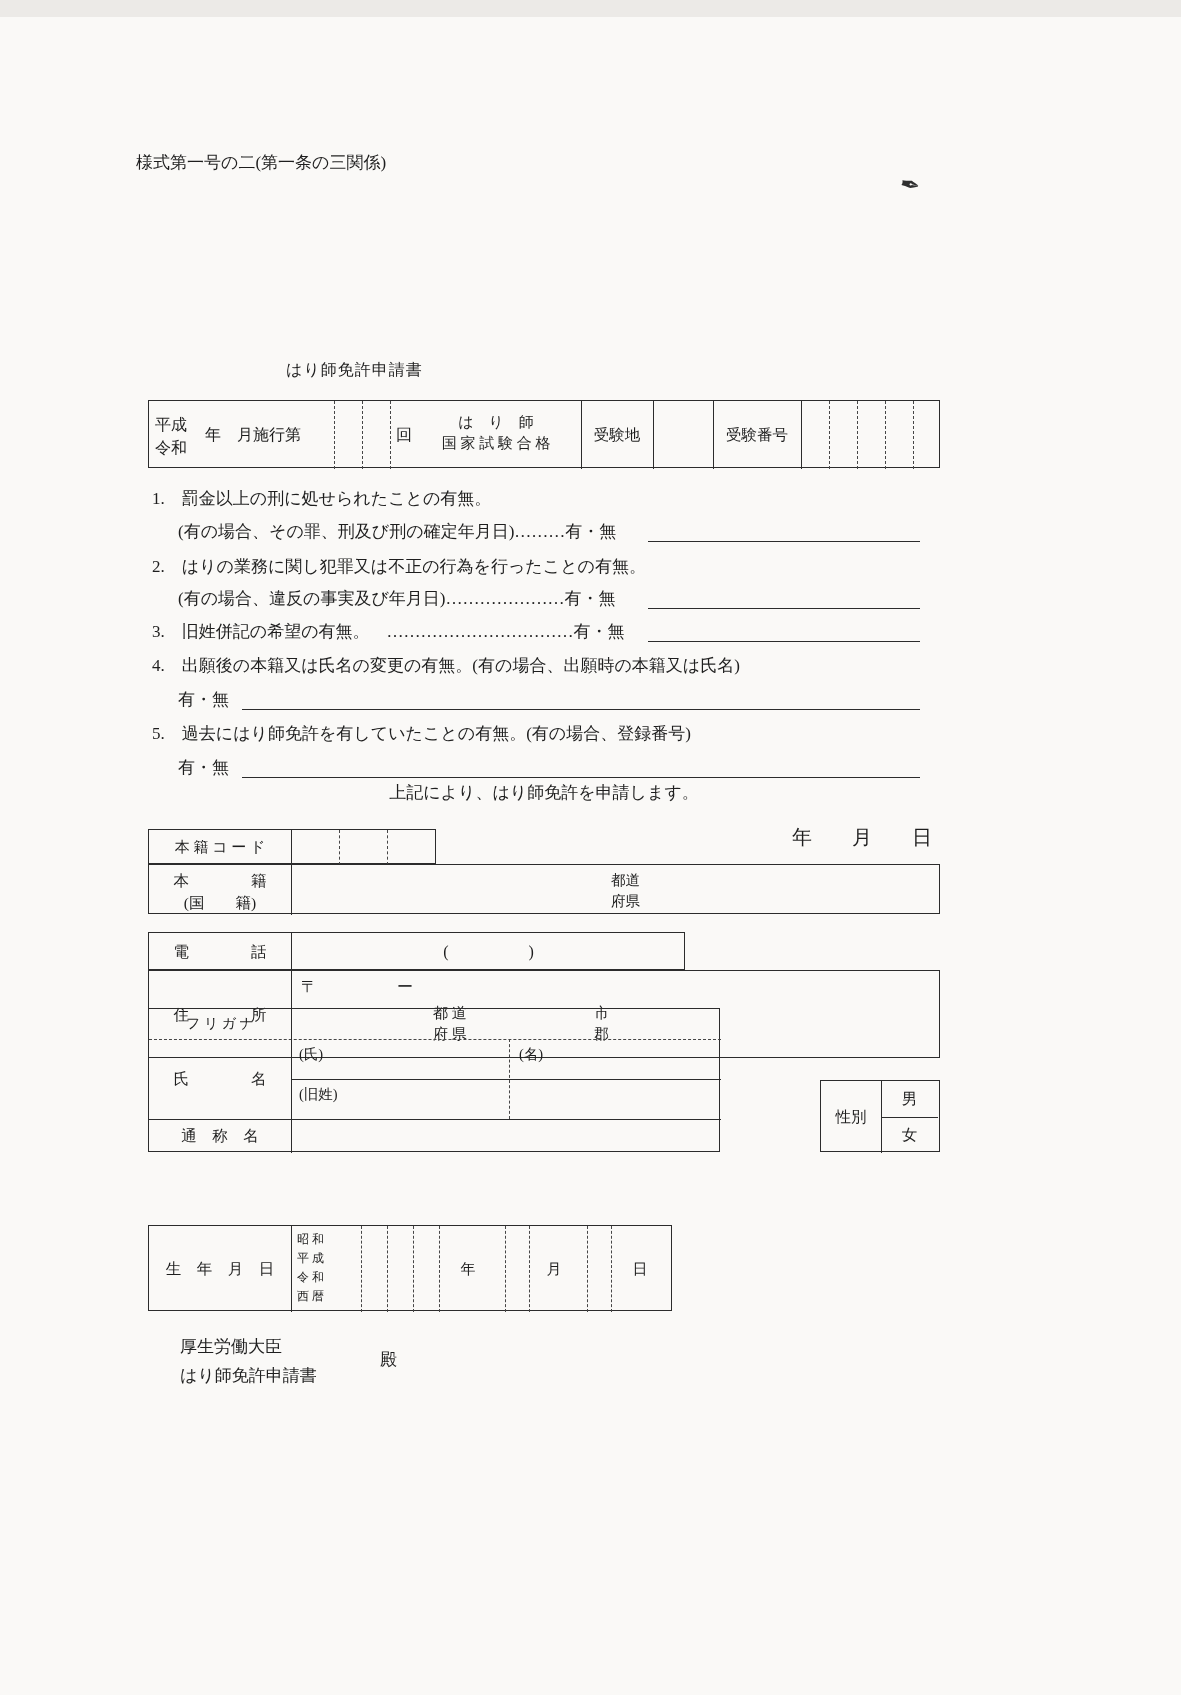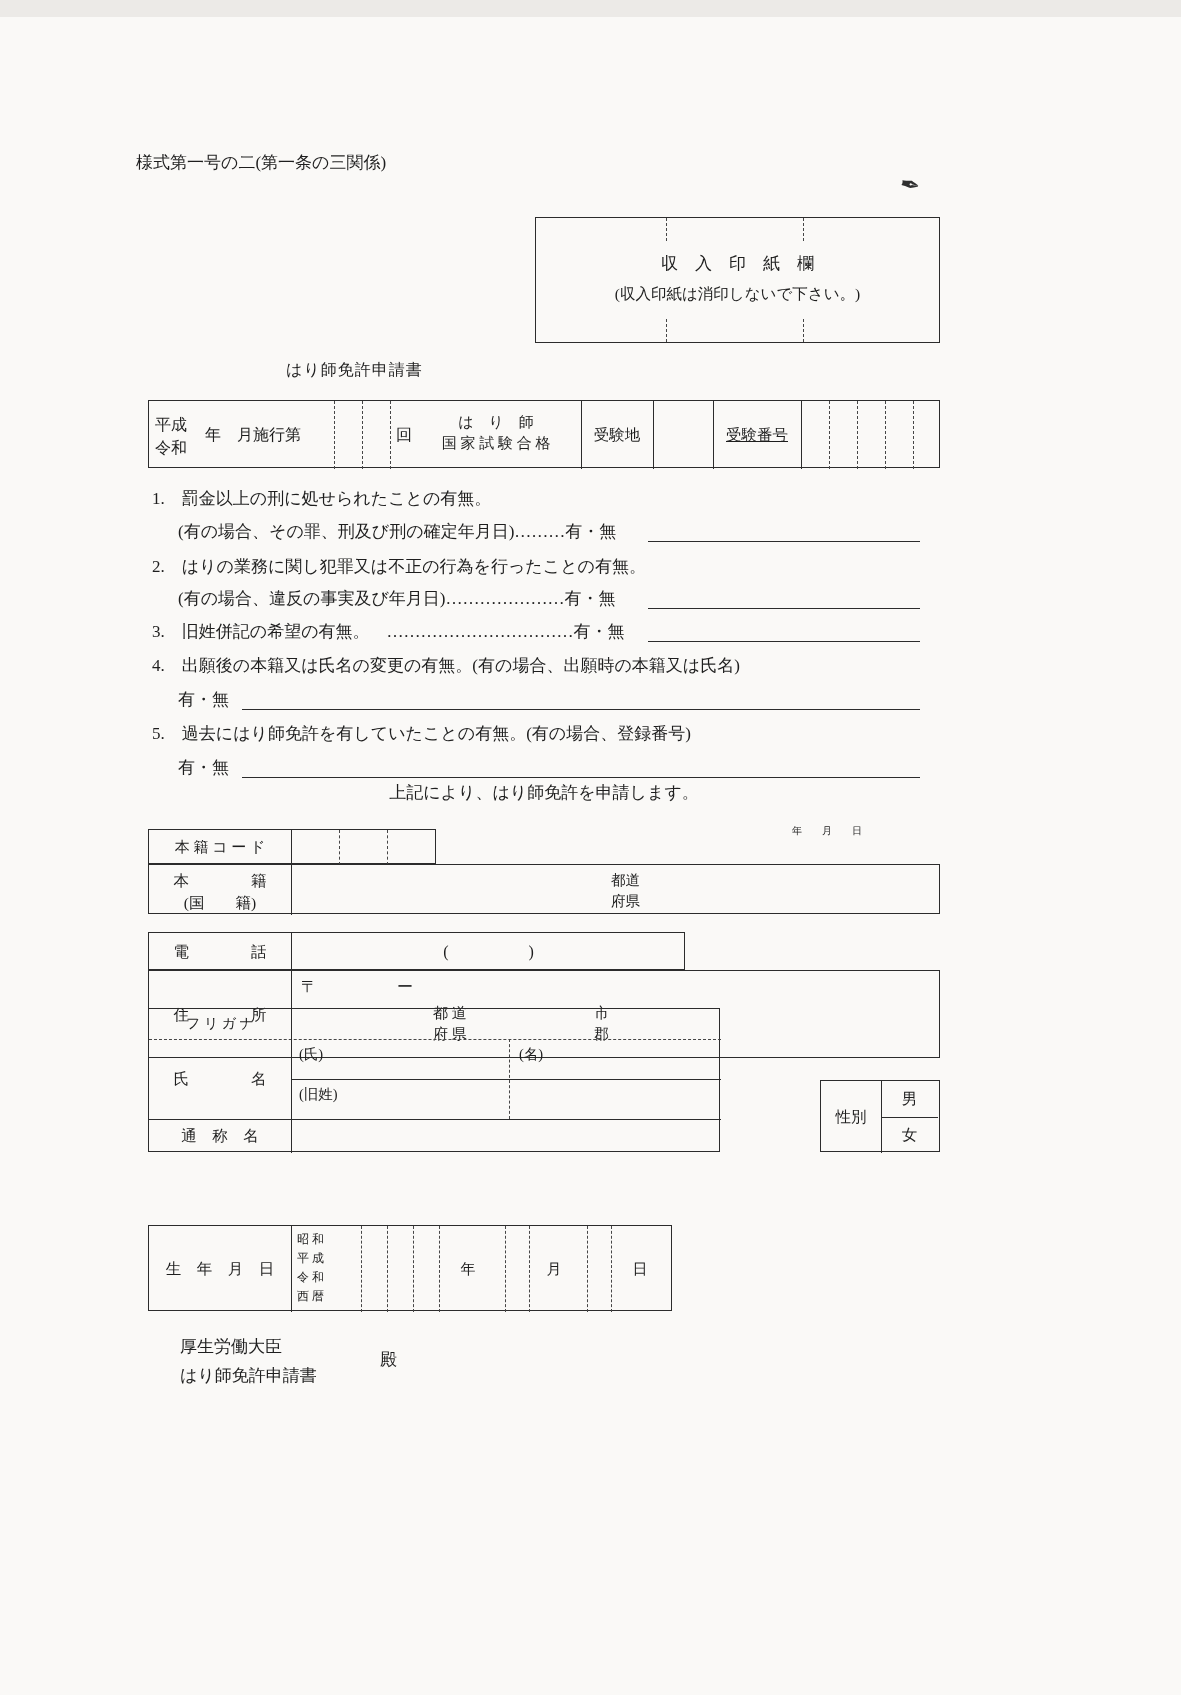--- a/index.html
+++ b/index.html
@@ -19,28 +19,20 @@
 </style>
 </head>
 <body>
 
 <div class="page">
 
   <div class="t" style="left:136px; top:134px; font-size:17px;">様式第一号の二(第一条の三関係)</div>
   <div class="t" style="left:900px; top:154px; font-size:24px; color:#2f2f2f; transform:rotate(12deg);">✒</div>
 
 
-  <div class="box" style="left:535px; top:200px; width:405px; height:126px;">
-    <div class="dvl" style="left:130px; top:0; height:23px;"></div>
-    <div class="dvl" style="left:267px; top:0; height:23px;"></div>
-    <div class="dvl" style="left:130px; bottom:0; height:23px;"></div>
-    <div class="dvl" style="left:267px; bottom:0; height:23px;"></div>
-    <div class="t" style="left:0; top:34px; width:100%; text-align:center; font-size:17px;">収　入　印　紙　欄</div>
-    <div class="t" style="left:0; top:66px; width:100%; text-align:center; font-size:15.5px;">(収入印紙は消印しないで下さい。)</div>
-  </div>
 
   <div class="t" style="left:286px; top:343px; font-size:16px; letter-spacing:1px;">はり師免許申請書</div>
 
   <div class="box" style="left:148px; top:383px; width:792px; height:68px;">
     <div class="t stack" style="left:6px; top:13px; font-size:16px;">
       <span>平成</span>
       <span>令和</span>
     </div>
     <div class="cell" style="left:56px; top:0; height:68px; font-size:16px;">年　月施行第</div>
     <div class="dvl" style="left:185px; top:0; height:68px;"></div>
@@ -49,21 +41,21 @@
     <div class="cell" style="left:244px; top:0; width:22px; height:68px; font-size:16px;">回</div>
     <div class="t stack" style="left:264px; top:11px; width:166px; text-align:center; font-size:15px;">
       <span>は　り　師</span>
       <span>国 家 試 験 合 格</span>
     </div>
     <div class="vl" style="left:432px; top:0; height:68px;"></div>
     <div class="cell" style="left:432px; top:0; width:72px; height:68px; font-size:15.5px;">受験地</div>
     <div class="vl" style="left:504px; top:0; height:68px;"></div>
     <div class="cell" style="left:504px; top:0; width:60px; height:68px;"></div>
     <div class="vl" style="left:564px; top:0; height:68px;"></div>
-    <div class="cell" style="left:564px; top:0; width:88px; height:68px; font-size:15.5px;text-decoration:underline;">受験番号</div>
+    <div class="cell" style="left:564px; top:0; width:88px; height:68px; font-size:15.5px;">受験番号</div>
     <div class="vl" style="left:652px; top:0; height:68px;"></div>
     <div class="dvl" style="left:680px; top:0; height:68px;"></div>
     <div class="dvl" style="left:708px; top:0; height:68px;"></div>
     <div class="dvl" style="left:736px; top:0; height:68px;"></div>
     <div class="dvl" style="left:764px; top:0; height:68px;"></div>
   </div>
 
   <div class="t" style="left:152px; top:470px; font-size:17px;">1.　罰金以上の刑に処せられたことの有無。</div>
   <div class="t" style="left:178px; top:503px; font-size:17px;">
     <span>(有の場合、その罪、刑及び刑の確定年月日)………</span><span>有・無</span>
@@ -83,21 +75,21 @@
 
   <div class="t" style="left:152px; top:637px; font-size:17px;">4.　出願後の本籍又は氏名の変更の有無。(有の場合、出願時の本籍又は氏名)</div>
   <div class="t" style="left:178px; top:671px; font-size:17px;">有・無</div>
   <div class="ul" style="left:242px; top:692px; width:678px;"></div>
 
   <div class="t" style="left:152px; top:705px; font-size:17px;">5.　過去にはり師免許を有していたことの有無。(有の場合、登録番号)</div>
   <div class="t" style="left:178px; top:739px; font-size:17px;">有・無</div>
   <div class="ul" style="left:242px; top:760px; width:678px;"></div>
 
   <div class="t" style="left:148px; top:764px; width:792px; text-align:center; font-size:17px;">上記により、はり師免許を申請します。</div>
-  <div class="t" style="left:792px; top:807px; font-size:10px;">年　　月　　日</div>
+  <div class="t" style="left:792px; top:807px; font-size:20px;">年　　月　　日</div>
 
   <div class="box" style="left:148px; top:812px; width:288px; height:35px;">
     <div class="cell" style="left:0; top:0; width:142px; height:35px; font-size:15px;">本 籍 コ ー ド</div>
     <div class="vl" style="left:142px; top:0; height:35px;"></div>
     <div class="dvl" style="left:190px; top:0; height:35px;"></div>
     <div class="dvl" style="left:238px; top:0; height:35px;"></div>
   </div>
 
   <div class="box" style="left:148px; top:847px; width:792px; height:50px;">
     <div class="t stack" style="left:0; top:5px; width:142px; text-align:center; font-size:15.5px;">

